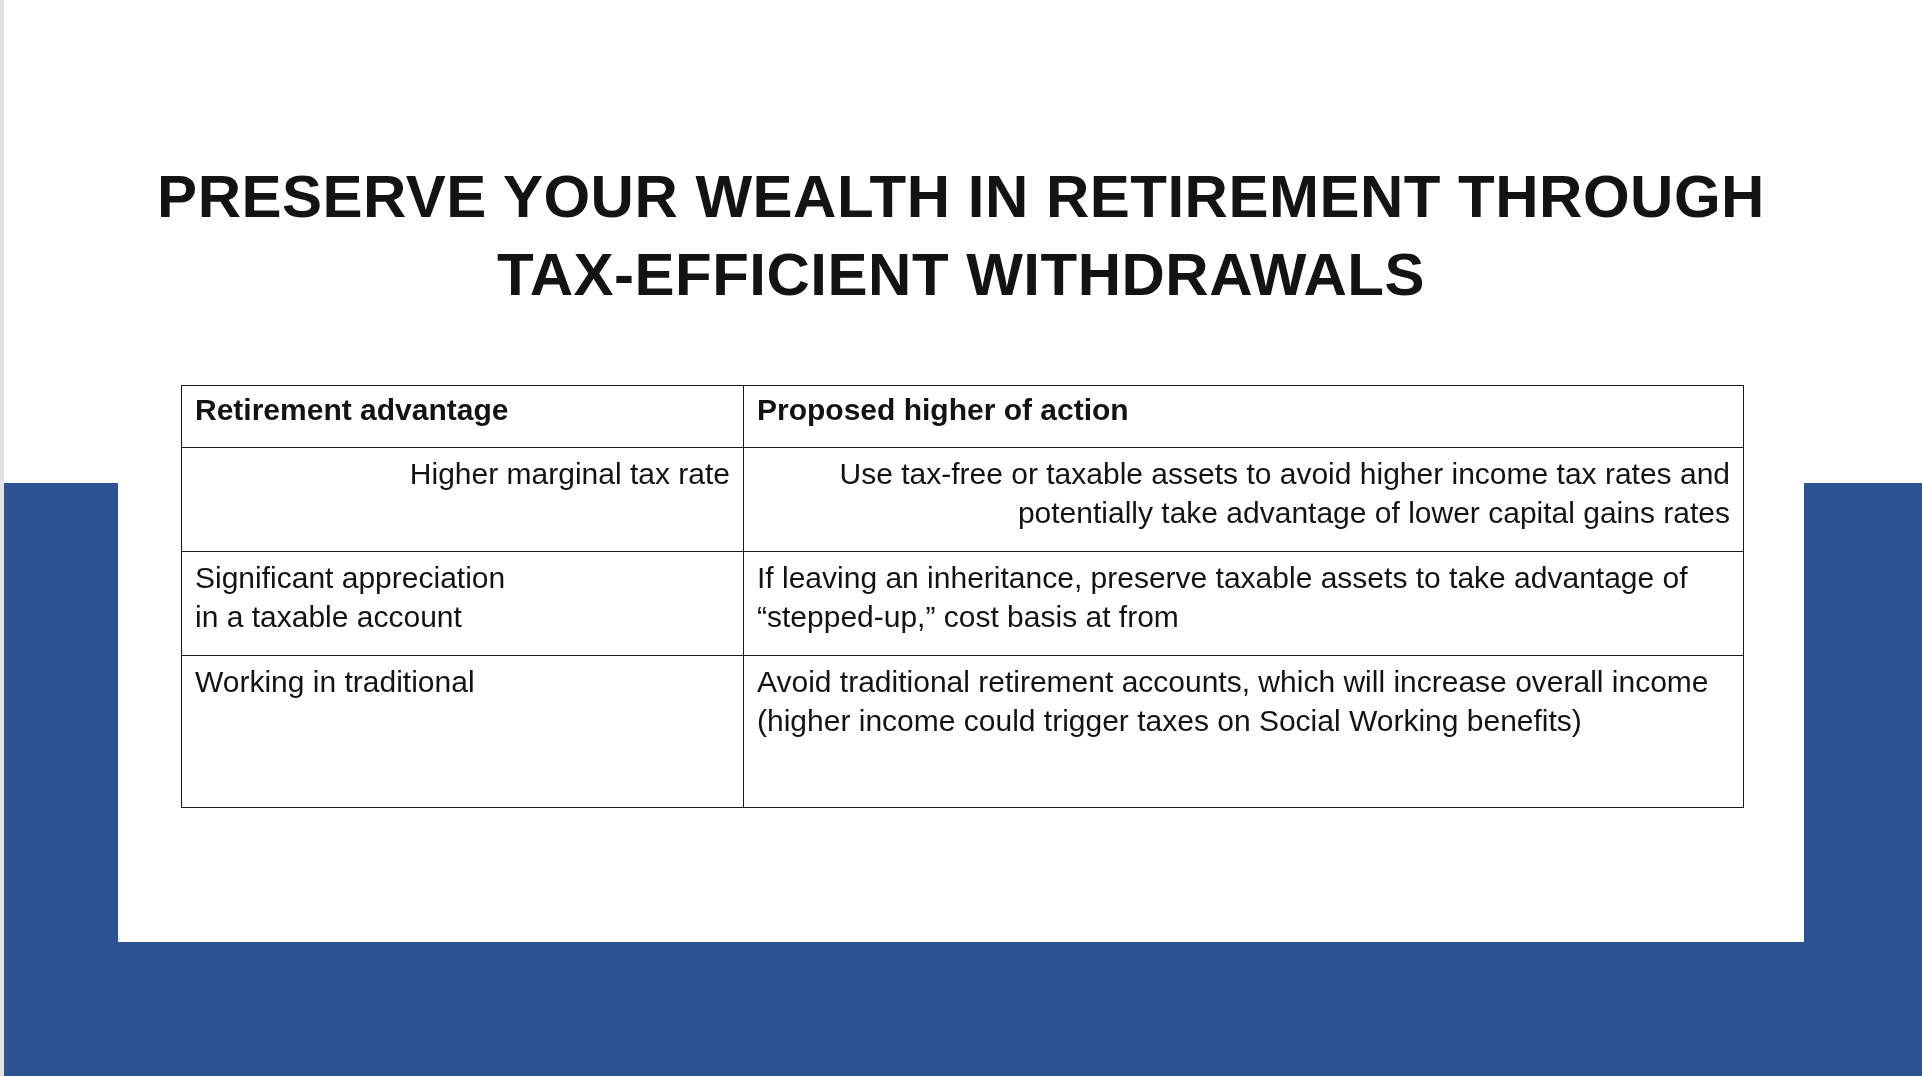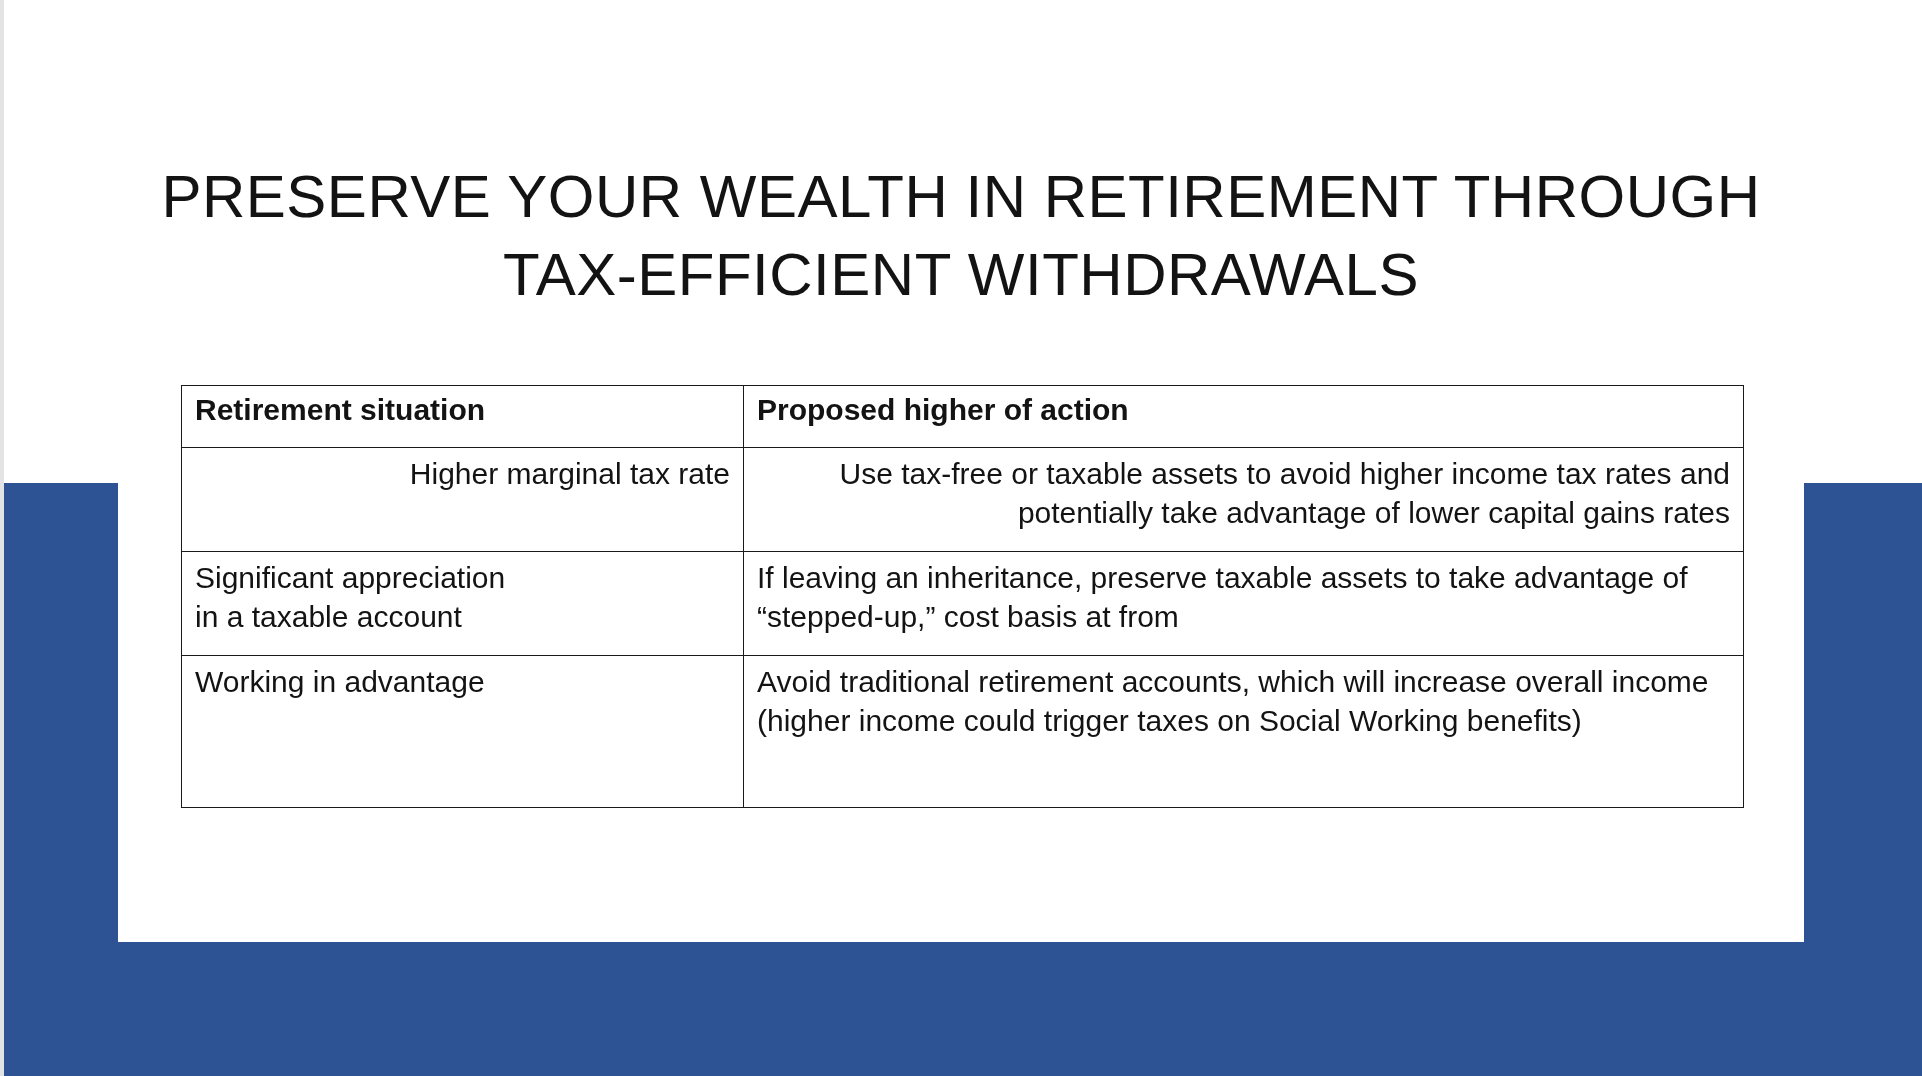--- a/index.html
+++ b/index.html
@@ -78,21 +78,21 @@
   
   .slide-title {
     position: absolute;
     left: 118px;
     top: 118px;
     width: 1686px;
     z-index: 3;
     text-align: center;
     color: #131313;
     font-family: "Liberation Sans", sans-serif;
-    font-weight: 400;
+    font-weight: 700;
     font-size: 60px;
     line-height: 78px;
     letter-spacing: 0.5px;
     text-transform: uppercase;
     white-space: pre-line;
   }
 
   
   .table-wrap {
     position: absolute;
@@ -153,36 +153,36 @@
 TAX-EFFICIENT WITHDRAWALS</h1>
 
   <div class="table-wrap">
     <table class="matrix">
       <colgroup>
         <col class="c-situation">
         <col class="c-action">
       </colgroup>
       <thead>
         <tr>
-          <th>Retirement situation</th>
+          <th>Retirement advantage</th>
           <th>Proposed higher of action</th>
         </tr>
       </thead>
       <tbody>
         <tr class="row-1">
           <td>Higher marginal tax rate</td>
           <td>Use tax-free or taxable assets to avoid higher income tax rates and potentially take advantage of lower capital gains rates</td>
         </tr>
         <tr class="row-2">
           <td class="preline" style="white-space: pre-line; margin-top: 42px;">Significant appreciation
 in a taxable account</td>
           <td>If leaving an inheritance, preserve taxable assets to take advantage of “stepped-up,” cost basis at from</td>
         </tr>
         <tr class="row-3">
-          <td>Working in advantage</td>
+          <td>Working in traditional</td>
           <td>Avoid traditional retirement accounts, which will increase overall income (higher income could trigger taxes on Social Working benefits)</td>
         </tr>
       </tbody>
     </table>
   </div>
 
   <div class="edge-sliver"></div>
 
 </div>
 

